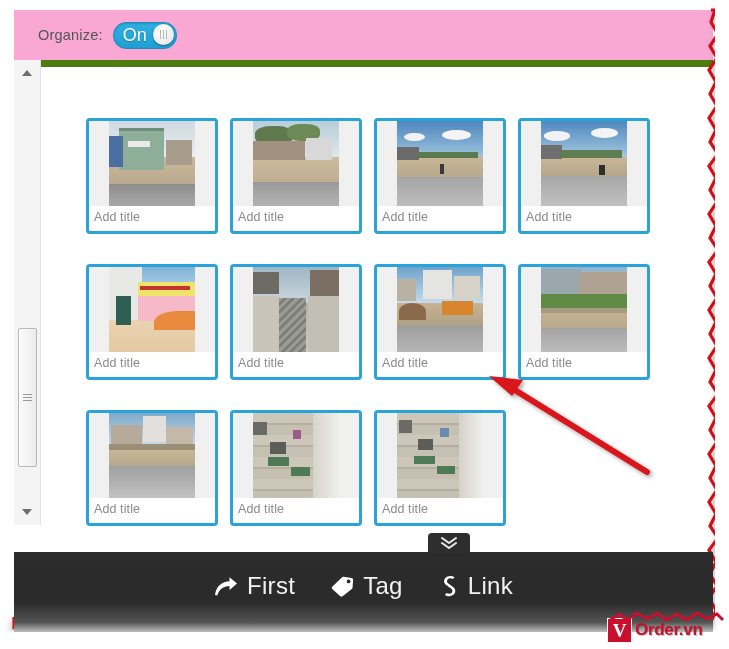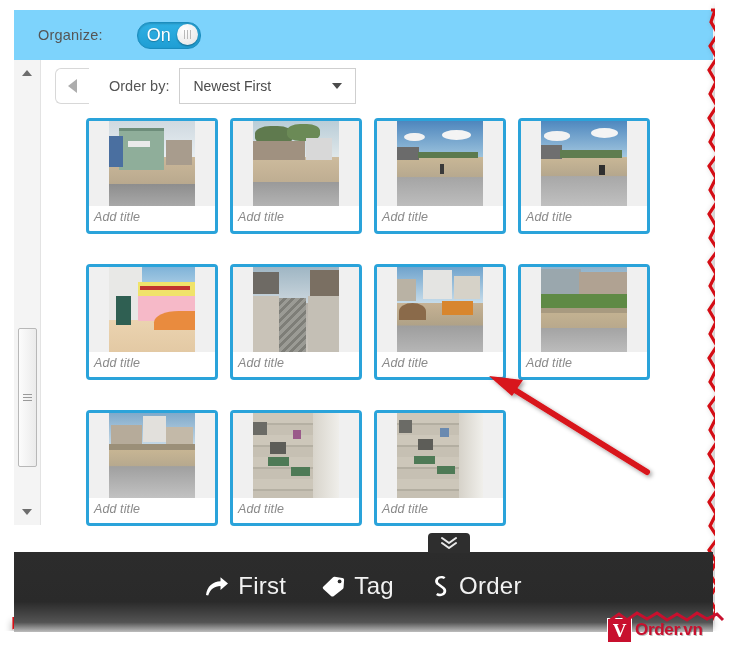--- a/index.html
+++ b/index.html
@@ -19,22 +19,22 @@
   }
   #torn-right, #torn-bottom{position:absolute;pointer-events:none;}
   #torn-right{right:0;top:0;width:48px;height:649px;}
   #torn-bottom{left:0;bottom:0;width:729px;height:44px;}
   #edge-left{position:absolute;left:14px;top:10px;width:3px;height:622px;background:#d40f14;}
   #edge-top{position:absolute;left:14px;top:10px;width:699px;height:3px;background:#d40f14;}
 
   
   .header{
     position:absolute;left:0;top:0;width:699px;height:50px;
-    background:#7dd3fc;border-bottom:7px solid #4d7c0f;
-    display:flex;align-items:center;gap:24px;
+    background:#f9a8d4;border-bottom:7px solid #4d7c0f;
+    display:flex;align-items:center;
   }
   .organize-label{
     margin-left:24px;font-size:14.5px;color:#555;letter-spacing:.2px;
   }
   .toggle{
     margin-left:10px;width:62px;height:25px;border-radius:13px;
     background:linear-gradient(#2fb0e4,#1f9ed4);
     border:1px solid #1b8dbf;
     position:relative;display:flex;align-items:center;
     box-shadow:inset 0 1px 2px rgba(0,0,0,.18);
@@ -102,21 +102,21 @@
   .select .val{font-size:14px;color:#4b4b4b;margin-left:13px;}
   .select .caret{
     margin-right:13px;width:0;height:0;
     border-left:5px solid transparent;border-right:5px solid transparent;border-top:6px solid #4b4b4b;
   }
 
   
   .grid{
     position:absolute;left:27px;top:104px;width:672px;height:412px;
     background:#fff;
-    padding:4px 0 0 45px;box-sizing:border-box;font-style:italic;
+    padding:4px 0 0 45px;box-sizing:border-box;
   }
   .tile{
     float:left;width:132px;height:116px;margin:0 4px 15px 0;
     border:3px solid #2aa3da;border-radius:4px;background:#fff;
     box-sizing:border-box;cursor:pointer;position:relative;
     margin-right:4px;
   }
   .tile + .tile{margin-left:4px;}
   .row{display:flex;gap:4px;margin-bottom:15px;}
   .thumb{
@@ -201,30 +201,20 @@
       <span class="tri-up"></span>
     </div>
     <div class="sb-thumb">
       <i></i>
     </div>
     <div class="sb-arrow down">
       <span class="tri-down"></span>
     </div>
   </div>
 
-  <div class="toolrow">
-    <div class="back-btn">
-      <span class="tri-left"></span>
-    </div>
-    <span class="orderby-label">Order by:</span>
-    <div class="select">
-      <span class="val">Newest First</span>
-      <span class="caret"></span>
-    </div>
-  </div>
 
   <div class="grid">
 
     <div class="row">
       <div class="tile">
         <div class="thumb">
           <div class="pic">
             <div class="sky" style="background:linear-gradient(#cfd9e0,#e8eef2)"></div>
             <div class="ground" style="background:linear-gradient(#cbb89a,#b9a98e 55%,#8e8e8e 56%,#a8a8a8)"></div>
             <div class="obj" style="left:12%;top:8%;width:52%;height:46%;background:#8fae9a;border-top:3px solid #6d8d7a"></div>
@@ -414,21 +404,21 @@
           <path d="M1.2 10.8 L10.8 1.4 C11.3 0.9 12 0.7 12.7 0.8 L20.4 1.9 C21.4 2 22.1 2.8 22.1 3.8 L21.6 11.3 C21.6 12 21.3 12.6 20.8 13.1 L11.6 20.2 C10.8 20.8 9.7 20.7 9 20 L1.3 12.9 C0.6 12.3 0.6 11.4 1.2 10.8 Z"></path>
           <circle cx="17.6" cy="5.4" r="1.9" fill="#2b2b2b"></circle>
         </svg>
         <span class="lbl">Tag</span>
       </div>
 
       <div class="action">
         <svg width="20" height="22" viewBox="0 0 20 22">
           <path d="M15.5 2.2 C12.8 0.2 8.4 0.5 6.3 3 C4.3 5.4 5 8.4 7.3 10.1 L12 13.6 C13.6 14.8 13.9 16.5 12.8 17.7 C11.6 19 9.1 19.1 7.5 18 L6 20 C8.7 22 13 21.6 15.1 19.1 C17.1 16.7 16.4 13.7 14.1 12 L9.4 8.5 C7.9 7.4 7.5 5.7 8.6 4.4 C9.8 3.1 12.3 3 13.9 4.1 Z"></path>
         </svg>
-        <span class="lbl">Order</span>
+        <span class="lbl">Link</span>
       </div>
 
     </div>
   </div>
 
 </div>
 
 <svg id="torn-right" viewBox="0 0 48 649" preserveAspectRatio="none">
   <defs>
     <filter id="sh1" x="-50%" y="-5%" width="250%" height="115%">

